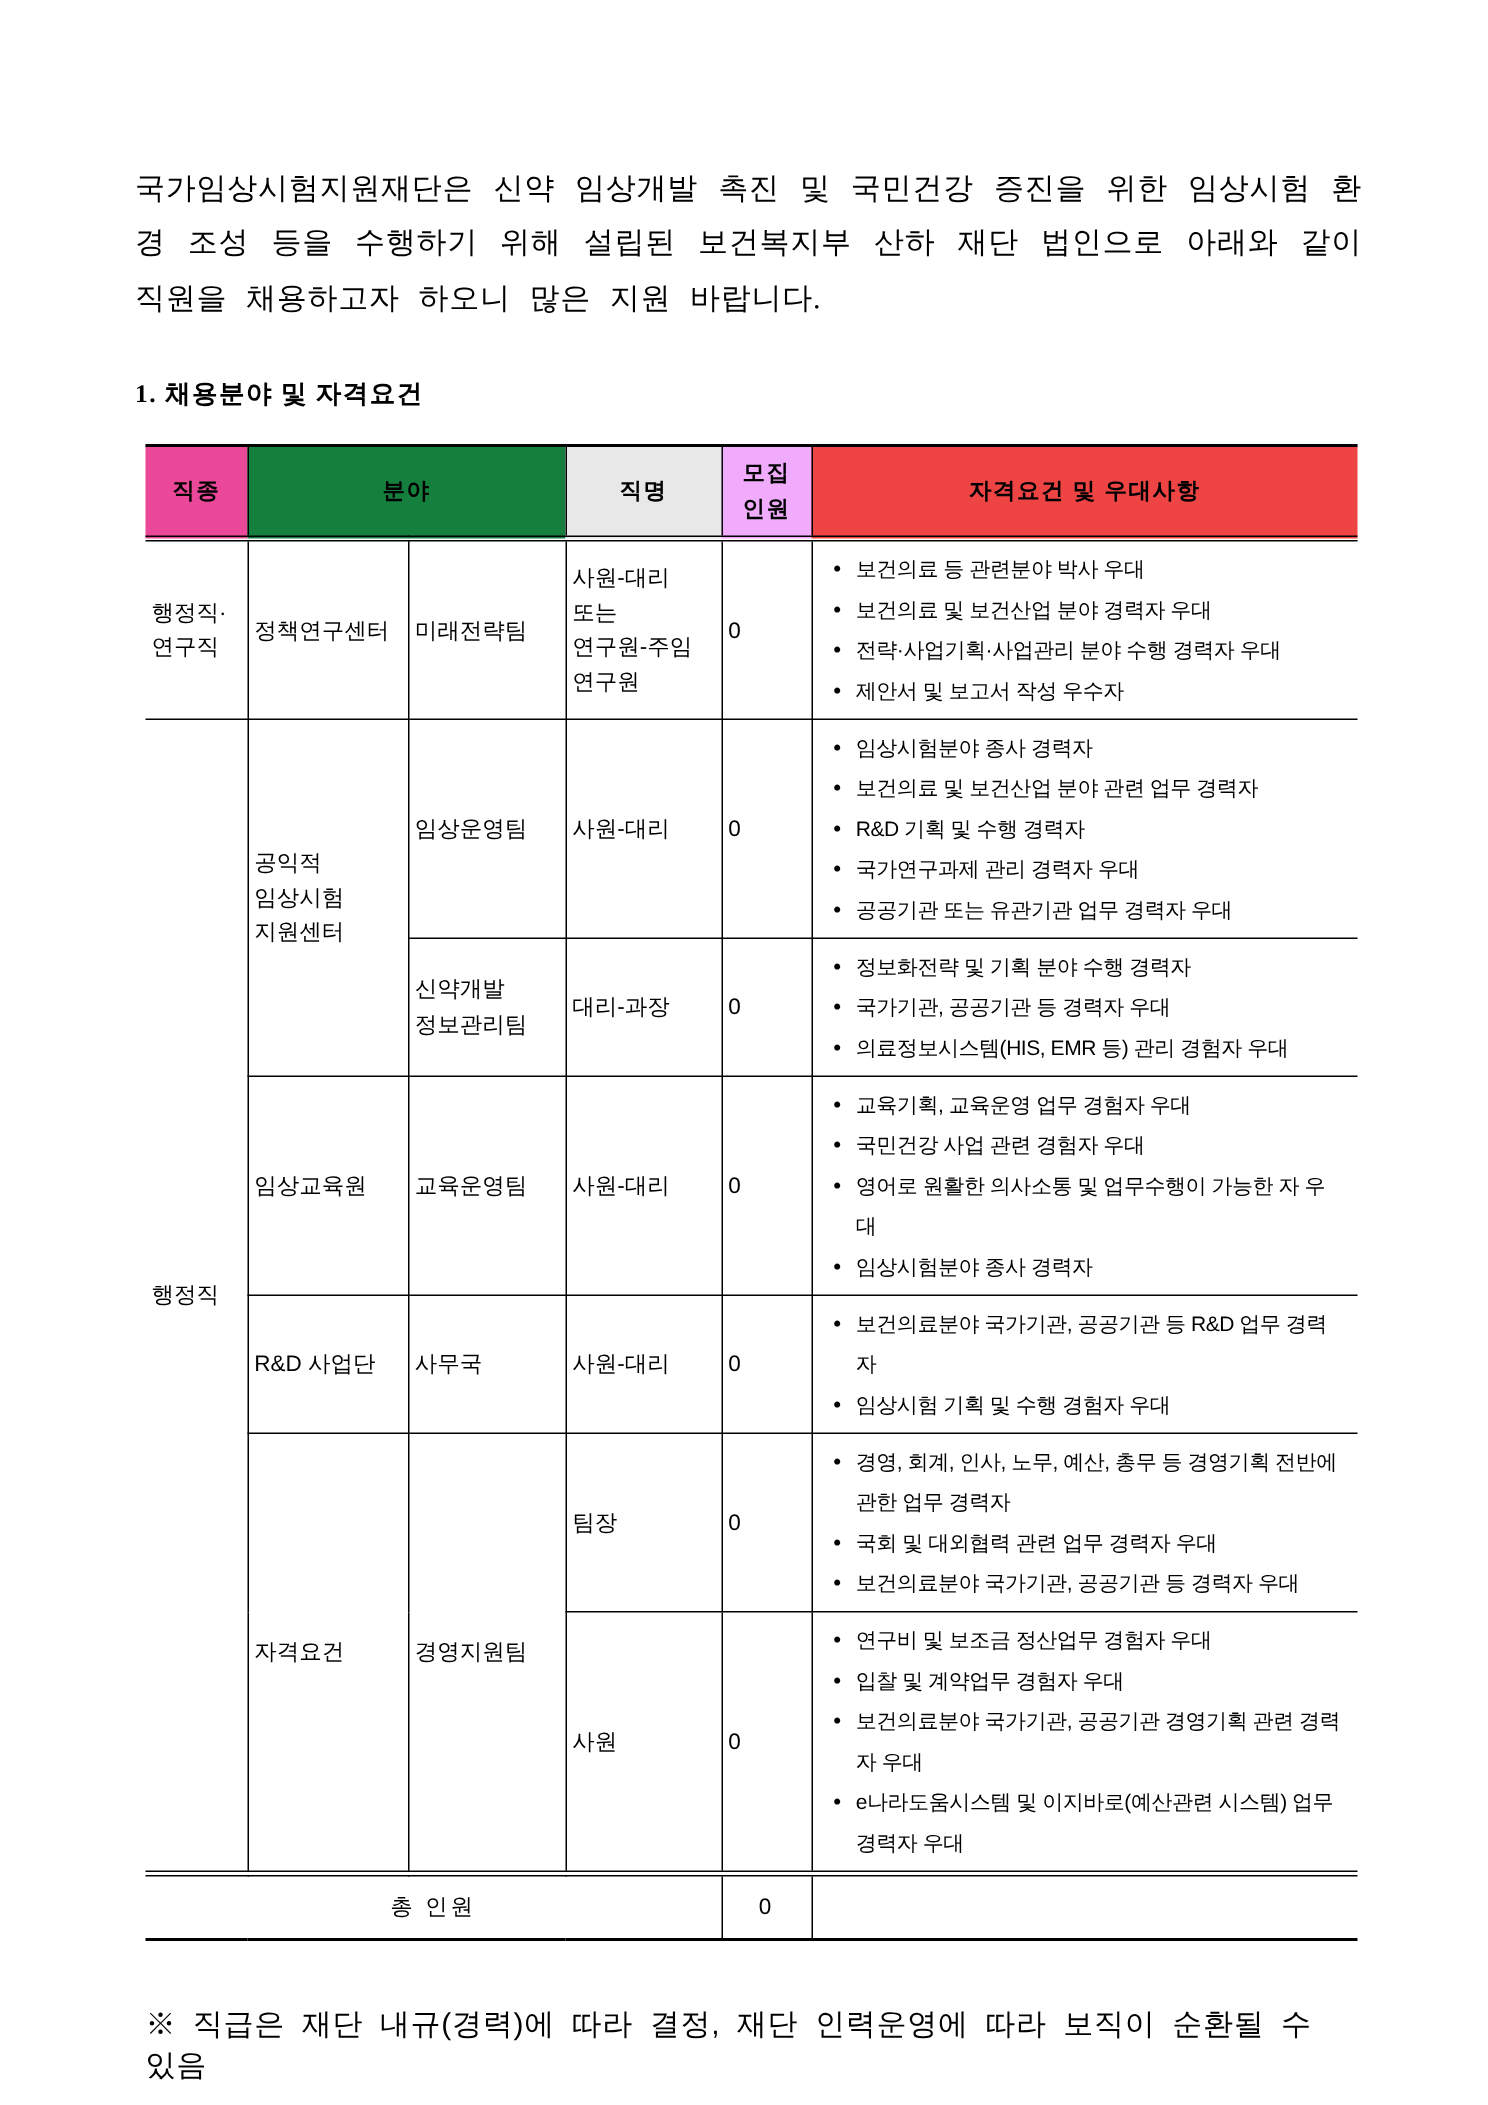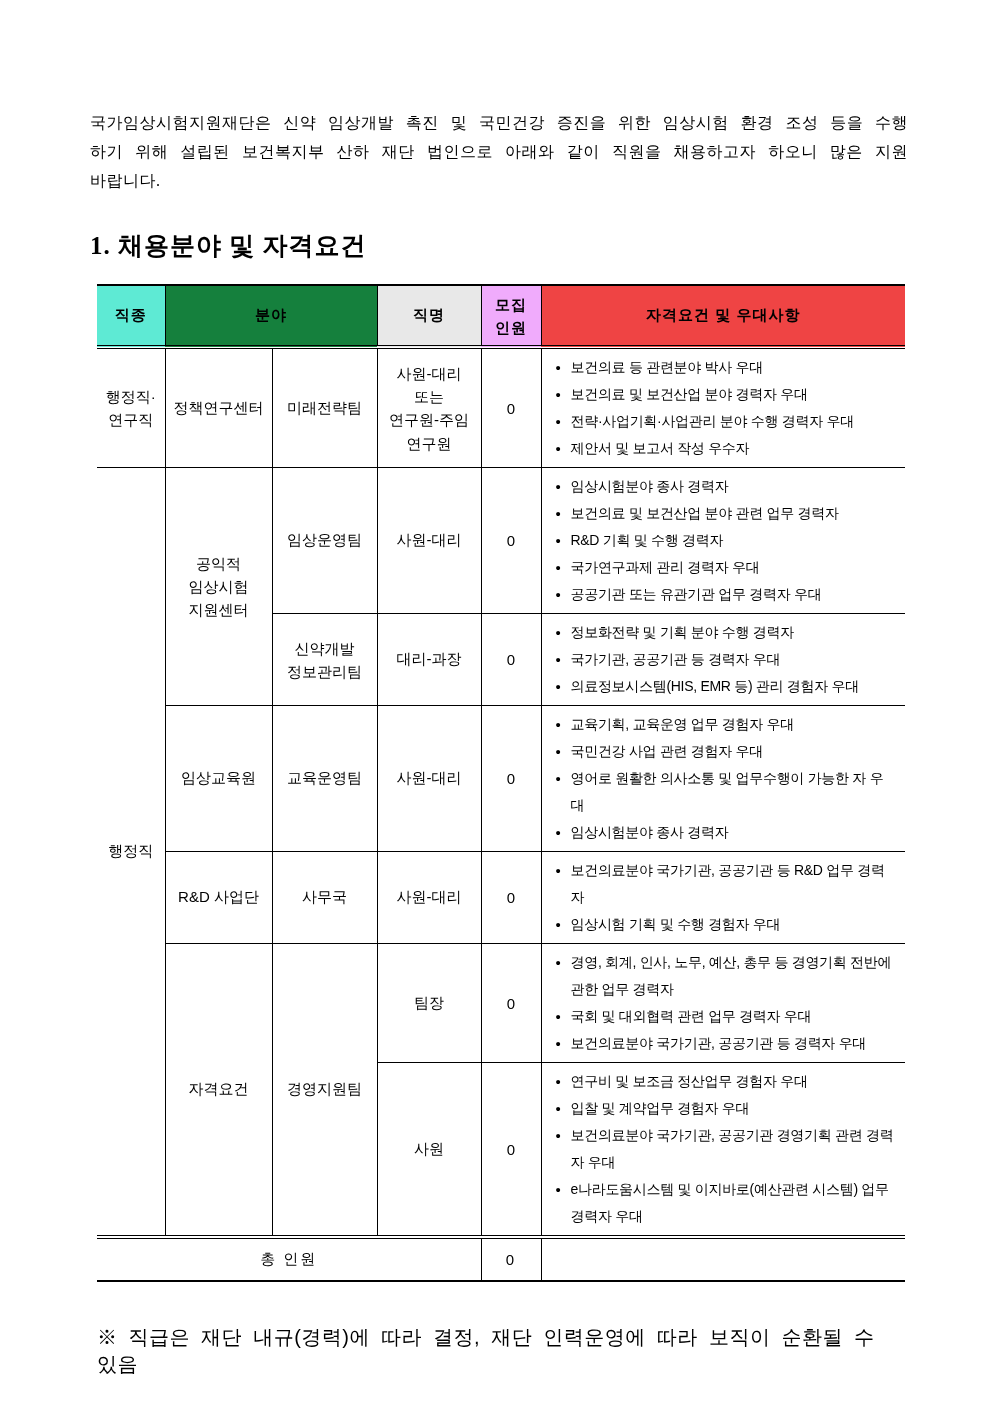--- a/index.html
+++ b/index.html
@@ -10,30 +10,30 @@
   }
   body {
     width: 992px;
     height: 1403px;
     box-sizing: border-box;
     padding: 108px 87px 0 90px;
     font-family: "Liberation Serif", serif;
   }
   .intro {
     width: 818px;
-    font-size: 16px;
+    font-size: 20px;
     line-height: 1.82;
     text-align: justify;
     word-spacing: 7px;
     letter-spacing: 0.5px;
     margin: 0;
   }
   .section-title {
     margin: 34px 0 0 0;
-    font-size: 25px;
+    font-size: 17px;
     font-weight: bold;
     letter-spacing: 1px;
     font-family: "Liberation Serif", serif;
   }
   table.recruit {
     margin-top: 22px;
     margin-left: 7px;
     border-collapse: collapse;
     table-layout: fixed;
     width: 808px;
@@ -50,21 +50,21 @@
   table.recruit th {
     background: #e8e8e8;
     font-weight: bold;
     text-align: center;
     border-top: 2px solid #000000;
     border-bottom: 4px double #000000;
     letter-spacing: 1px;
   }
   .edge-l { border-left: none !important; }
   .edge-r { border-right: none !important; }
-  .c-center { text-align: center; }
+  .c-center { }
   .pre { white-space: pre-line; line-height: 1.55; }
   tr.rh  { height: 62px; }
   tr.r0  { height: 110px; }
   tr.r1  { height: 140px; }
   tr.r2  { height: 88px; }
   tr.r3  { height: 112px; }
   tr.r4  { height: 85px; }
   tr.r5  { height: 110px; }
   tr.r6  { height: 170px; }
   tr.rt  { height: 44px; }
@@ -112,21 +112,21 @@
     <col style="width:68px">
     <col style="width:107px">
     <col style="width:105px">
     <col style="width:104px">
     <col style="width:60px">
     <col style="width:364px">
   </colgroup>
 
   <tbody>
       <tr class="rh">
-    <th class="edge-l" style="background: #5eead4;">직종</th>
+    <th class="edge-l" style="background: #ec4899;">직종</th>
     <th colspan="2" style="background: #15803d;">분야</th>
     <th style="background: rgb(232, 232, 232);">직명</th>
     <th class="pre" style="background: #f0abfc;">모집
 인원</th>
     <th class="edge-r" style="background: #ef4444;">자격요건 및 우대사항</th>
   </tr>
 
   <tr class="r0">
     <td class="edge-l c-center pre">행정직·
 연구직</td>

